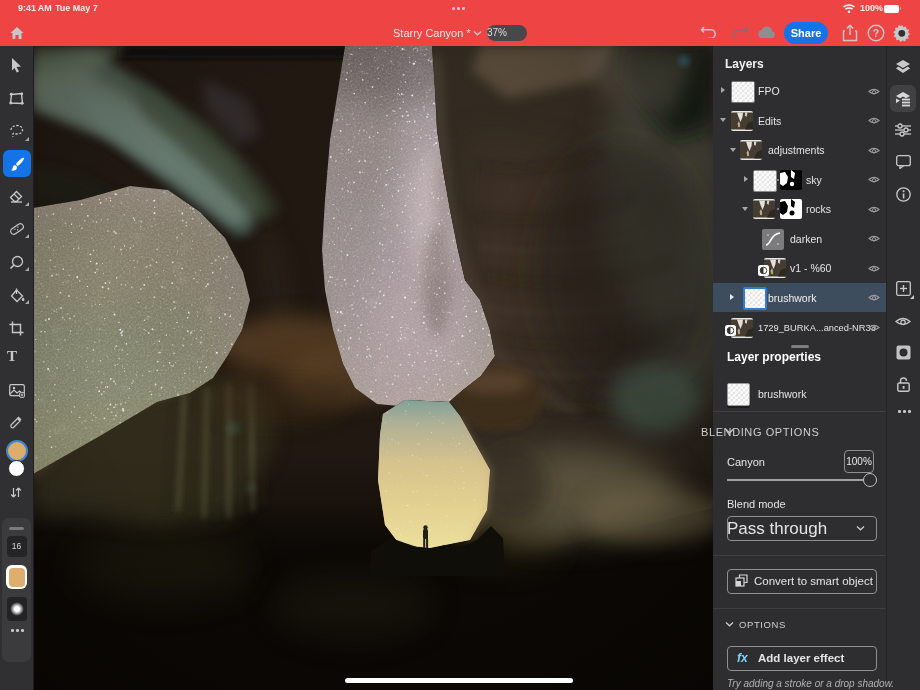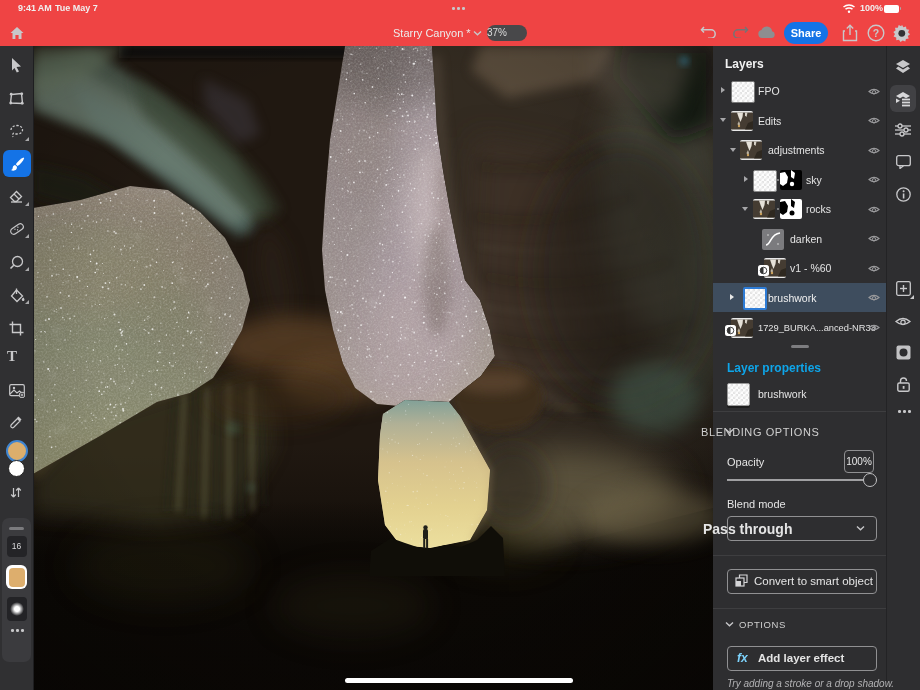--- a/index.html
+++ b/index.html
@@ -1842,37 +1842,37 @@
       </svg>
     </div>
     <div style="position:absolute;left:758px;top:320.5px;font-size:9.3px;color:#e4e4e4;font-weight:400;letter-spacing:0;white-space:nowrap;line-height:14px">1729_BURKA...anced-NR33</div>
     <div style="position:absolute;left:868px;top:322.0px">
       <svg width="12" height="11" viewBox="0 0 12 11" style="">
         <path d="M1 5.5 Q6 1.2 11 5.5 Q6 9.8 1 5.5 Z" fill="none" stroke="#9a9a9c" stroke-width="1.1"></path>
         <circle cx="6" cy="6.3" r="1.7" fill="none" stroke="#9a9a9c" stroke-width="1"></circle>
       </svg>
     </div>
 <div style="position:absolute;left:791px;top:345px;width:18px;height:3px;border-radius:1.5px;background:#7d7d80"></div>
-    <div style="position:absolute;left:727px;top:361px;font-size:12px;color:#0ea5e9;font-weight:700;letter-spacing:0;white-space:nowrap;line-height:14px">Layer properties</div>
+    <div style="position:absolute;left:727px;top:350px;font-size:12px;color:#ffffff;font-weight:700;letter-spacing:0;white-space:nowrap;line-height:14px">Layer properties</div>
     <div style="position:absolute;left:727px;top:383px;width:21px;height:21px;background:#fdfdfd;background-image:linear-gradient(45deg,#e4e4e4 25%,transparent 25%,transparent 75%,#e4e4e4 75%),linear-gradient(45deg,#e4e4e4 25%,transparent 25%,transparent 75%,#e4e4e4 75%);background-size:5px 5px;background-position:0 0,2.5px 2.5px;border-radius:2px;border:1px solid #999;box-shadow:0 2px 0 #1e1e1e"></div>
     <div style="position:absolute;left:758px;top:387px;font-size:10.5px;color:#e4e4e4;font-weight:400;letter-spacing:0;white-space:nowrap;line-height:14px">brushwork</div>
     <div style="position:absolute;left:713px;top:411px;width:173px;height:1px;background:#3e3e40"></div>
     <div style="position:absolute;left:725px;top:428px">
       <svg width="9" height="6" viewBox="0 0 9 6">
         <path d="M1 1.5 L4.5 4.7 L8 1.5" fill="none" stroke="#c8c8ca" stroke-width="1.4"></path>
       </svg>
     </div>
     <div style="position:absolute;left:701px;top:424.5px;font-size:11px;color:#cfcfcf;font-weight:400;letter-spacing:0.6px;white-space:nowrap;line-height:14px">BLENDING OPTIONS</div>
-    <div style="position:absolute;left:727px;top:455px;font-size:11px;color:#e4e4e4;font-weight:400;letter-spacing:0;white-space:nowrap;line-height:14px">Opacity</div>
+    <div style="position:absolute;left:727px;top:455px;font-size:11px;color:#e4e4e4;font-weight:400;letter-spacing:0;white-space:nowrap;line-height:14px">Canyon</div>
     <div style="position:absolute;left:844px;top:450px;width:28px;height:21px;border:1px solid #909092;border-radius:4px;color:#e8e8e8;font-size:10px;line-height:21px;text-align:center">100%</div>
     <div style="position:absolute;left:727px;top:479px;width:150px;height:1.6px;background:#a0a0a2"></div>
     <div style="position:absolute;left:863px;top:473px;width:12px;height:12px;border-radius:50%;background:#2d2d2f;border:1.6px solid #c0c0c2"></div>
     <div style="position:absolute;left:727px;top:497px;font-size:11px;color:#e4e4e4;font-weight:400;letter-spacing:0;white-space:nowrap;line-height:14px">Blend mode</div>
     <div style="position:absolute;left:727px;top:516px;width:148px;height:23px;border:1px solid #909092;border-radius:4px"></div>
-    <div style="position:absolute;left:703px;top:521.5px;font-size:14px;color:#e4e4e4;font-weight:700;letter-spacing:0;white-space:nowrap;line-height:14px">Pass through</div>
+    <div style="position:absolute;left:727px;top:521.5px;font-size:17px;color:#e4e4e4;font-weight:400;letter-spacing:0;white-space:nowrap;line-height:14px">Pass through</div>
     <div style="position:absolute;left:856px;top:525px">
       <svg width="9" height="6" viewBox="0 0 9 6">
         <path d="M1 1.5 L4.5 4.7 L8 1.5" fill="none" stroke="#c8c8ca" stroke-width="1.4"></path>
       </svg>
     </div>
     <div style="position:absolute;left:713px;top:555px;width:173px;height:1px;background:#3e3e40"></div>
     <div style="position:absolute;left:727px;top:569px;width:148px;height:23px;border:1px solid #909092;border-radius:4px"></div>
     <div style="position:absolute;left:735px;top:574px">
       <svg width="13" height="13" viewBox="0 0 13 13">
         <rect x="1" y="4" width="8" height="8" fill="none" stroke="#d5d5d7" stroke-width="1.2"></rect>

